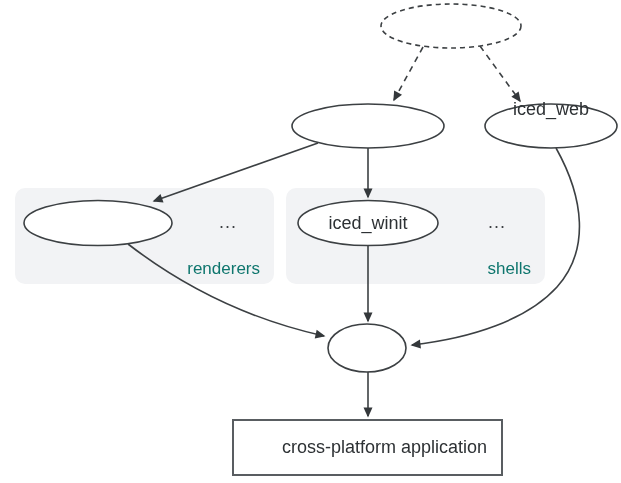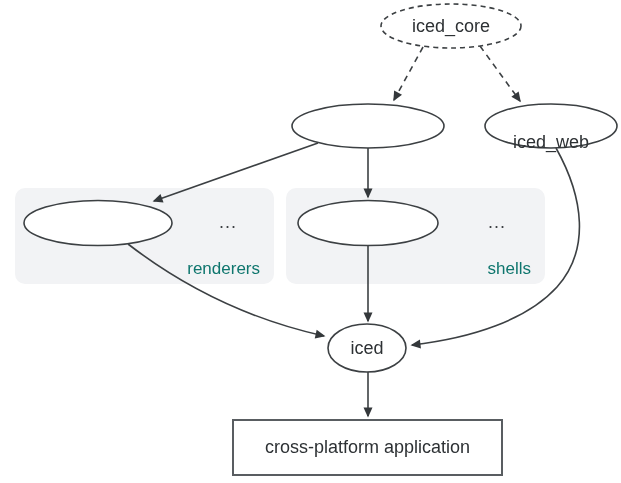--- a/index.html
+++ b/index.html
@@ -29,25 +29,25 @@
   .node.dashed{stroke-dasharray:5 4;}
   .appbox{fill:#ffffff;stroke:#595d61;stroke-width:2;}
   .edge{fill:none;stroke:#3c4043;stroke-width:1.6;}
   .edge.dashed{stroke-dasharray:6 5;}
   .node-label{
     position:absolute;display:flex;align-items:center;justify-content:center;
     color:#2d3134;font-size:18px;white-space:nowrap;
   }
   .lbl-iced-core  {left:381px;top:4px;  width:140px;height:44px;}
   .lbl-iced-native{left:292px;top:104px;width:152px;height:44px;}
-  .lbl-iced-web   {left:485px;top:120px;width:132px;height:44px;}
+  .lbl-iced-web   {left:485px;top:87px;width:132px;height:44px;}
   .lbl-iced-wgpu  {left:24px; top:201px;width:148px;height:45px;}
   .lbl-iced-winit {left:298px;top:201px;width:140px;height:45px;}
   .lbl-iced       {left:328px;top:324px;width:78px; height:48px;}
-  .lbl-app        {left:233px;top:420px;width:269px;height:55px;}
+  .lbl-app        {left:250px;top:420px;width:269px;height:55px;}
 </style>
 </head>
 <body>
 
 <div class="stage">
 
   <div class="group-box renderers">
     <div class="ellipsis">...</div>
     <div class="group-label">renderers</div>
   </div>
@@ -74,18 +74,17 @@
     <path class="edge dashed" d="M 423 47 L 394 100" marker-end="url(#arrow)"></path>
     <path class="edge dashed" d="M 480 46 L 520 101" marker-end="url(#arrow)"></path>
     <path class="edge" d="M 318 143 L 154 201" marker-end="url(#arrow)"></path>
     <path class="edge" d="M 368 148 L 368 197" marker-end="url(#arrow)"></path>
     <path class="edge" d="M 368 246 L 368 321" marker-end="url(#arrow)"></path>
     <path class="edge" d="M 128 244 C 185 288, 252 320, 324 336" marker-end="url(#arrow)"></path>
     <path class="edge" d="M 556 148 C 584 198, 590 250, 557 287 C 527 320, 472 338, 412 345" marker-end="url(#arrow)"></path>
     <path class="edge" d="M 368 372 L 368 416" marker-end="url(#arrow)"></path>
   </svg>
 
-  <div class="node-label lbl-iced-core">iced_core</div>
   <div class="node-label lbl-iced-web">iced_web</div>
-  <div class="node-label lbl-iced">iced</div>
+  <div class="node-label lbl-iced-winit">iced_winit</div>
   <div class="node-label lbl-app">cross-platform application</div>
 
 </div>
 
 </body></html>

